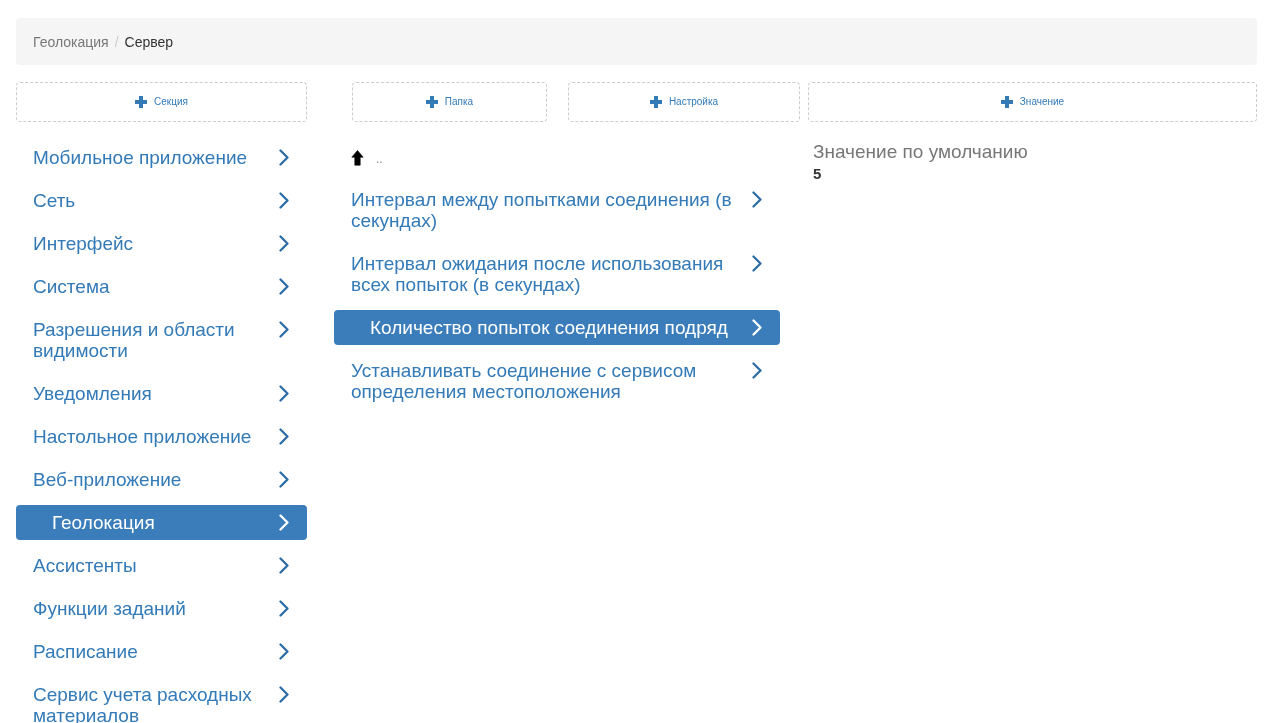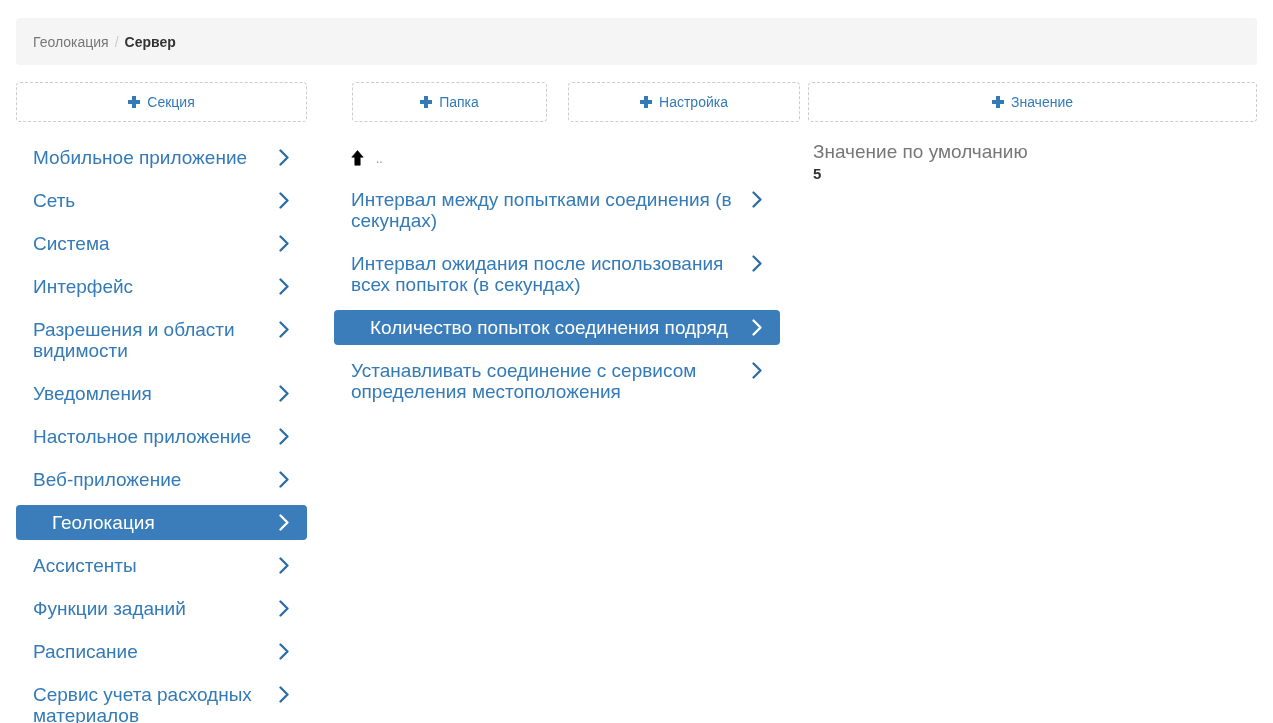--- a/index.html
+++ b/index.html
@@ -38,21 +38,21 @@
     align-items: center;
     padding: 0 17px;
   }
   .crumb {
     font-size: 14px;
     line-height: 1;
     color: #777777;
     white-space: nowrap;
   }
   .crumb.crumb-link { color: #777777; }
-  .crumb.crumb-active { color: #333333; font-weight: bold; }
+  .crumb.crumb-active { color: #333333; }
   .crumb-sep {
     color: #cccccc;
     margin: 0 6px;
     font-size: 14px;
   }
 
   
   .columns {
     position: absolute;
     left: 0;
@@ -80,21 +80,21 @@
   
   .add-btn {
     display: flex;
     align-items: center;
     justify-content: center;
     height: 40px;
     border: 1px dashed #cccccc;
     border-radius: 4px;
     background: #ffffff;
     color: #337ab7;
-    font-size: 14px;
+    font-size: 10px;
     cursor: pointer;
     user-select: none;
     gap: 7px;
   }
   .plus-icon {
     display: inline-block;
     position: relative;
     width: 12px;
     height: 12px;
     flex: 0 0 12px;
@@ -216,29 +216,29 @@
         </div>
         <div class="row">
           <span class="row-label">Сеть</span>
           <span class="chev">
             <svg width="11" height="17" viewBox="0 0 11 17">
                 <path d="M1.5 1.5 L8.5 8.5 L1.5 15.5" fill="none" stroke="#2e6da4" stroke-width="2.3" stroke-linecap="round" stroke-linejoin="round"></path>
               </svg>
           </span>
         </div>
         <div class="row">
+          <span class="row-label">Интерфейс</span>
+          <span class="chev">
+            <svg width="11" height="17" viewBox="0 0 11 17">
+                <path d="M1.5 1.5 L8.5 8.5 L1.5 15.5" fill="none" stroke="#2e6da4" stroke-width="2.3" stroke-linecap="round" stroke-linejoin="round"></path>
+              </svg>
+          </span>
+        </div>
+        <div class="row">
           <span class="row-label">Система</span>
-          <span class="chev">
-            <svg width="11" height="17" viewBox="0 0 11 17">
-                <path d="M1.5 1.5 L8.5 8.5 L1.5 15.5" fill="none" stroke="#2e6da4" stroke-width="2.3" stroke-linecap="round" stroke-linejoin="round"></path>
-              </svg>
-          </span>
-        </div>
-        <div class="row">
-          <span class="row-label">Интерфейс</span>
           <span class="chev">
             <svg width="11" height="17" viewBox="0 0 11 17">
                 <path d="M1.5 1.5 L8.5 8.5 L1.5 15.5" fill="none" stroke="#2e6da4" stroke-width="2.3" stroke-linecap="round" stroke-linejoin="round"></path>
               </svg>
           </span>
         </div>
         <div class="row">
           <span class="row-label">Разрешения и области видимости</span>
           <span class="chev">
             <svg width="11" height="17" viewBox="0 0 11 17">

